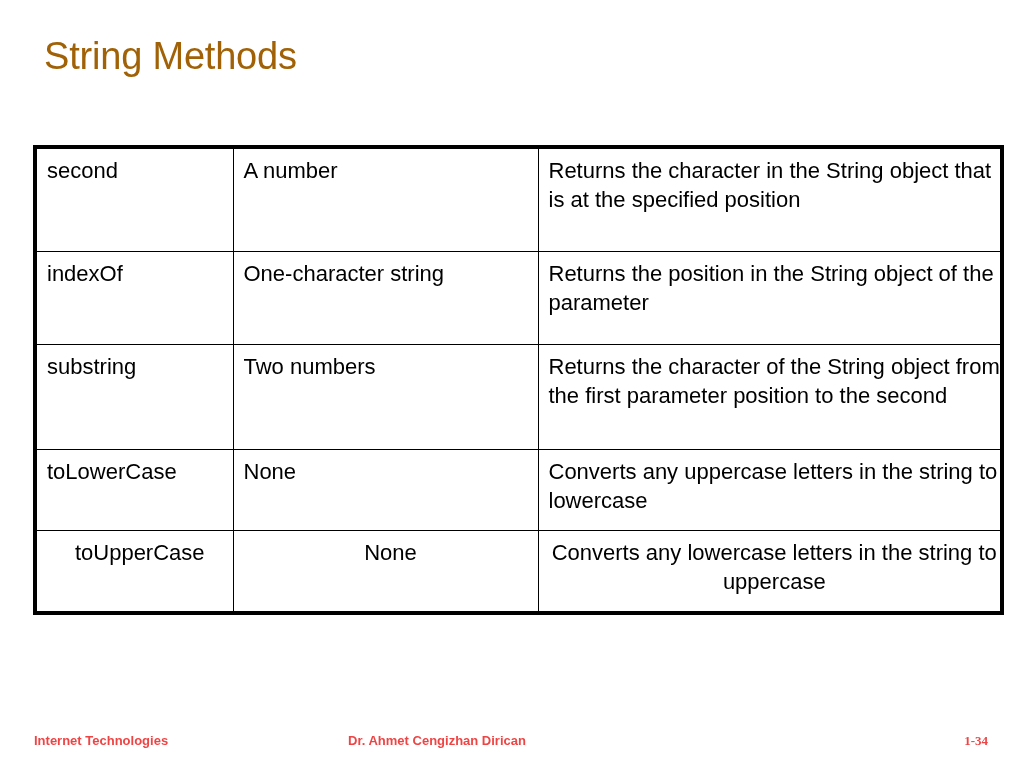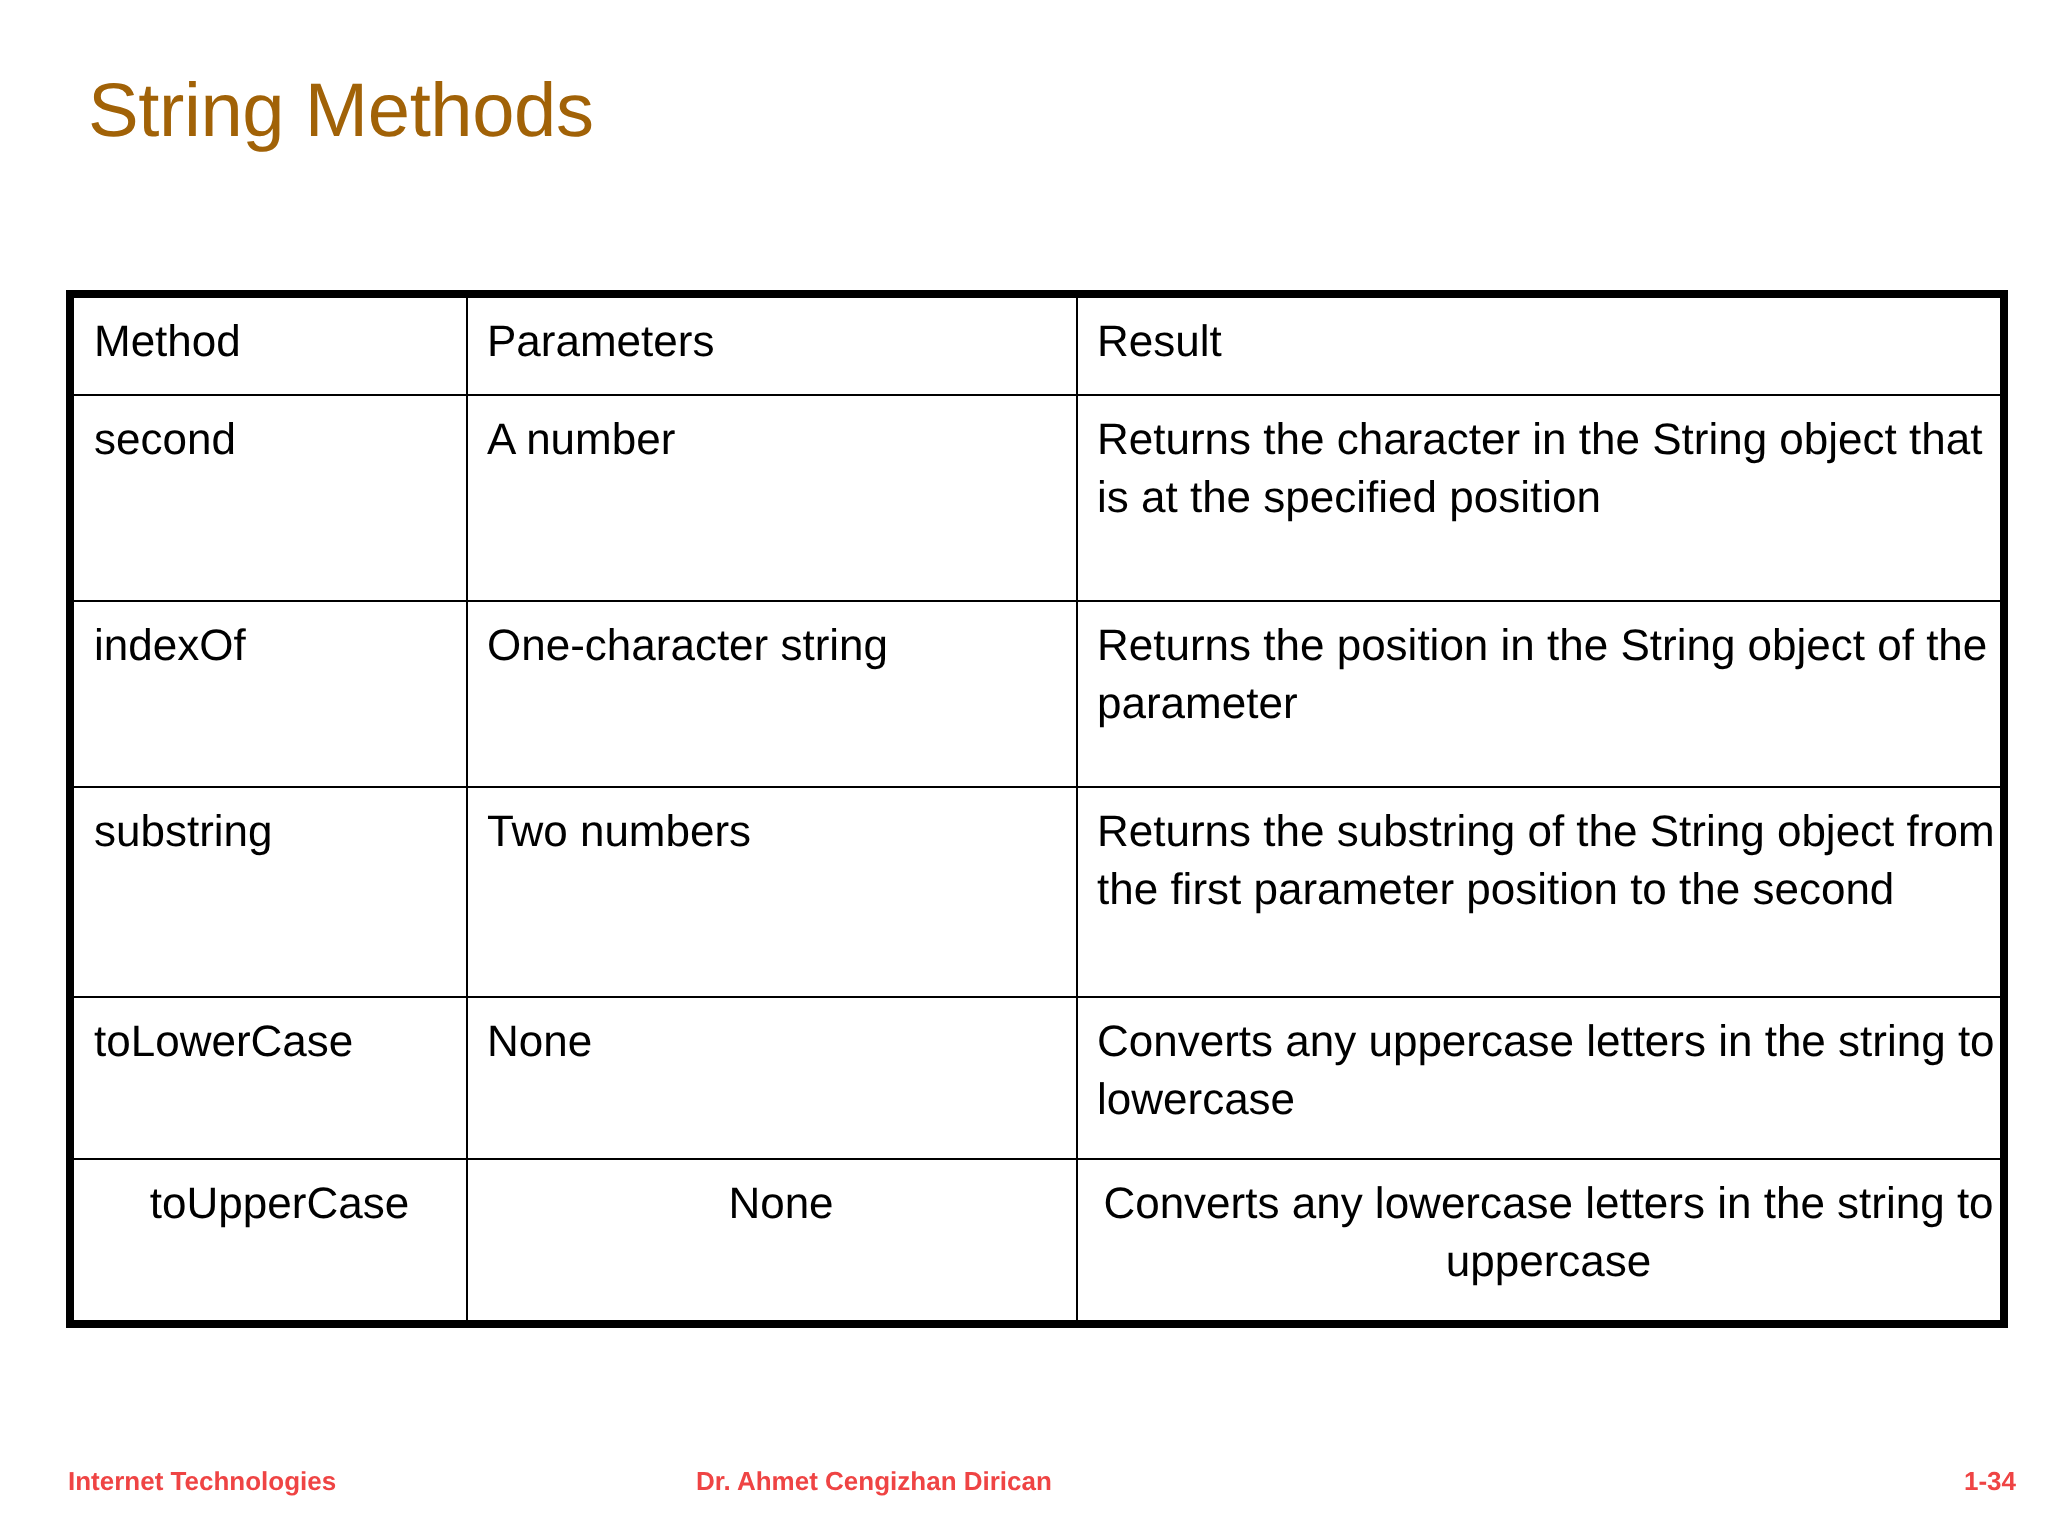--- a/index.html
+++ b/index.html
@@ -86,60 +86,56 @@
     white-space: nowrap;
   }
   #footer-author {
     position: absolute;
     left: 348px;
     top: 0;
     white-space: nowrap;
   }
   #footer-pageno {
     position: absolute;
-    right: 16px;
+    right: 36px;
     top: 0;
     white-space: nowrap;
+    font-family: Liberation Serif, serif;
   }
 </style>
 </head>
 <body>
 
 <div id="slide-title">String Methods</div>
 
 <div id="methods-table-wrap">
   <table class="methods">
     <colgroup>
       <col class="c-method">
       <col class="c-params">
       <col class="c-result">
     </colgroup>
     <tbody>
-      <tr class="header-row">
-        <td>Method</td>
-        <td>Parameters</td>
-        <td class="cell-result">Result</td>
-      </tr>
 
       <tr class="r-charat">
         <td>second</td>
         <td class="cell-params-indent"> A number</td>
         <td class="cell-result">Returns the character in the String object that is at the specified position</td>
       </tr>
 
       <tr class="r-indexof">
         <td>indexOf</td>
         <td>One-character string</td>
         <td class="cell-result">Returns the position in the String object of the parameter</td>
       </tr>
 
       <tr class="r-substring">
         <td>substring</td>
         <td>Two numbers</td>
-        <td class="cell-result">Returns the substring of the String object from the first parameter position to the second</td>
+        <td class="cell-result">Returns the character of the String object from the first parameter position to the second</td>
       </tr>
 
       <tr class="r-tolower">
         <td>toLowerCase</td>
         <td>None</td>
         <td class="cell-result">Converts any uppercase letters in the string to lowercase</td>
       </tr>
 
       <tr class="r-toupper">
         <td>toUpperCase</td>

